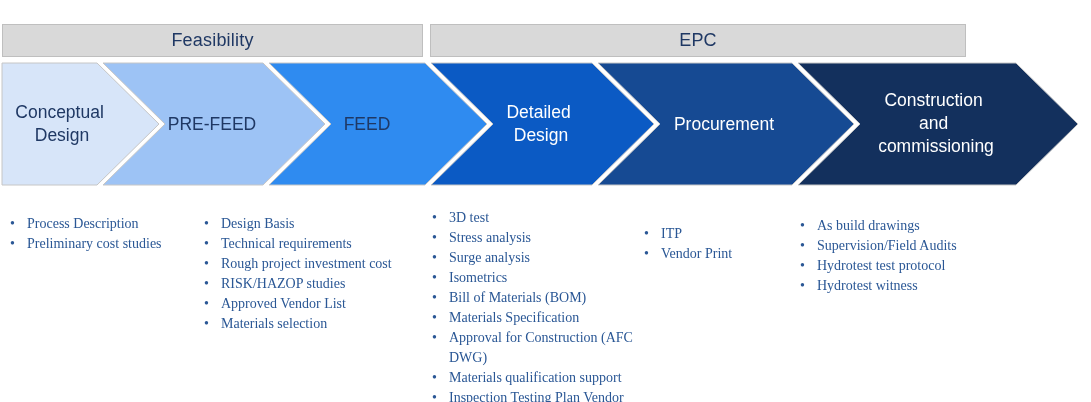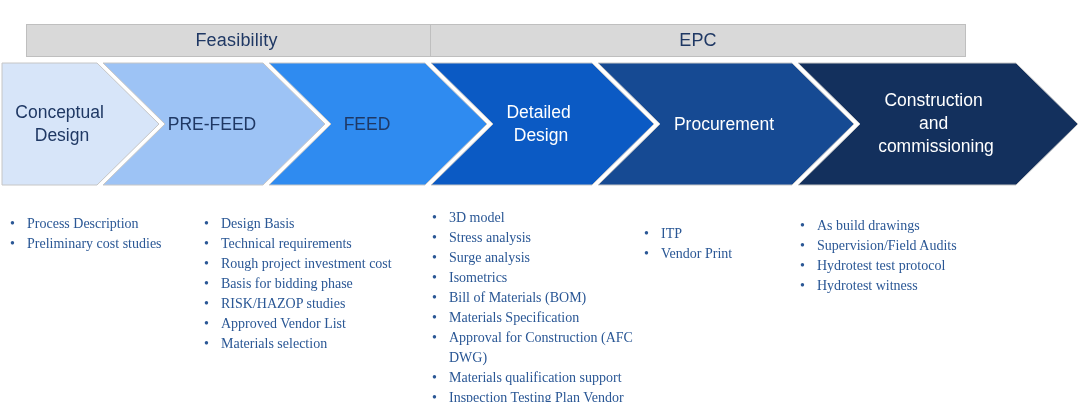--- a/index.html
+++ b/index.html
@@ -25,21 +25,21 @@
     box-sizing: border-box;
     display: flex;
     align-items: center;
     justify-content: center;
   }
   .group-bar span {
     color: #1F3864;
     font-size: 18px;
     letter-spacing: 0.2px;
   }
-  .group-bar.feasibility { left: 2px;  width: 421px; margin-left: 24px; }
+  .group-bar.feasibility { left: 2px;  width: 421px; }
   .group-bar.epc        { left: 430px; width: 536px; }
 
   
   .chevron-band {
     position: absolute;
     left: 0;
     top: 62px;
     width: 1091px;
     height: 124px;
   }
@@ -127,27 +127,26 @@
   </svg>
 
   <ul class="bullets col1">
       <li>Process Description</li>
       <li>Preliminary cost studies</li>
     </ul>
   <ul class="bullets col2">
       <li>Design Basis</li>
       <li>Technical requirements</li>
       <li>Rough project investment cost</li>
-      <li>Basis for bidding phase</li>
       <li>RISK/HAZOP studies</li>
       <li>Approved Vendor List</li>
       <li>Materials selection</li>
     </ul>
   <ul class="bullets col3">
-      <li>3D model</li>
+      <li>3D test</li>
       <li>Stress analysis</li>
       <li>Surge analysis</li>
       <li>Isometrics</li>
       <li>Bill of Materials (BOM)</li>
       <li>Materials Specification</li>
       <li>Approval for Construction (AFC DWG)</li>
       <li>Materials qualification support</li>
       <li>Inspection Testing Plan Vendor</li>
     </ul>
   <ul class="bullets col4">

